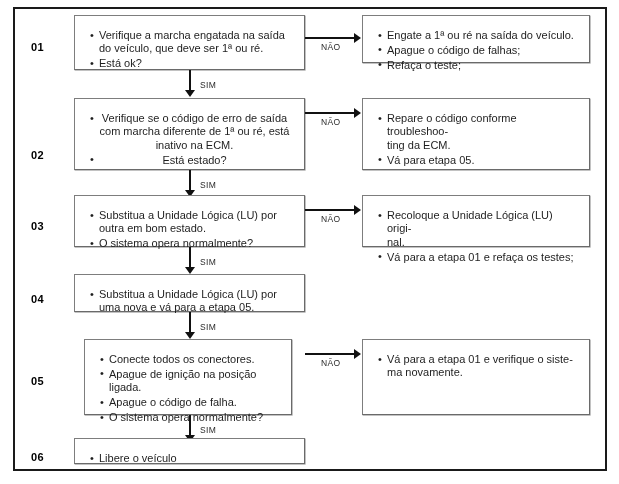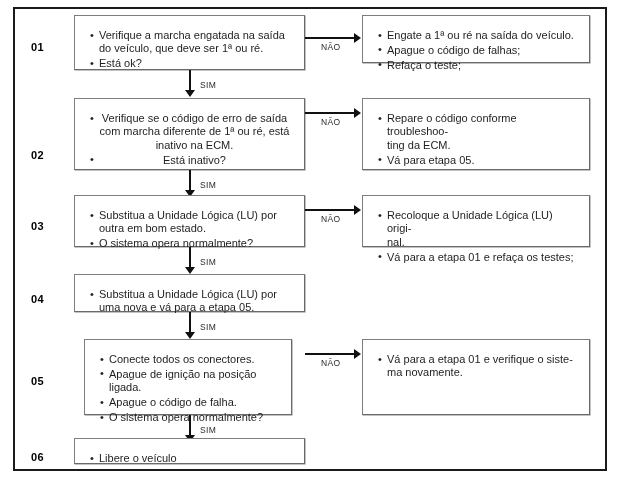--- a/index.html
+++ b/index.html
@@ -164,21 +164,21 @@
   </div>
   <div class="v-label" style="left:185px; top:71px;">SIM</div>
 
   <div class="step-number" style="left:16px; top:123px;margin-top:17px;">02</div>
 
   <div class="flow-box" style="left:59px; top:89px; width:231px; height:72px;text-align:center;">
     <ul class="box-list">
       <li>Verifique se o código de erro de saída
 com marcha diferente de 1ª ou ré, está
 inativo na ECM.</li>
-      <li>Está inativo?</li>
+      <li>Está estado?</li>
     </ul>
   </div>
 
   <div class="h-arrow" style="left:290px; top:98px; width:57px;">
     <div class="shaft" style="width:50px;"></div>
     <div class="head" style="left:49px;"></div>
   </div>
   <div class="h-label" style="left:306px; top:108px;">NÃO</div>
 
   <div class="flow-box" style="left:347px; top:89px; width:228px; height:72px;">

